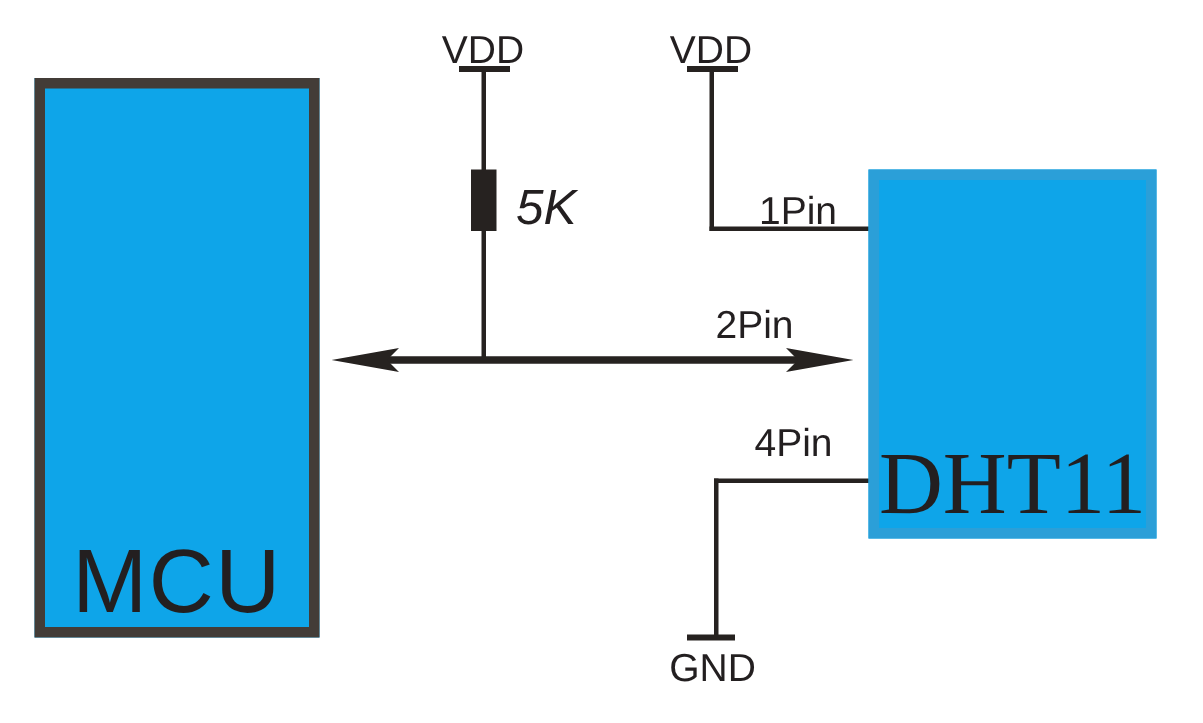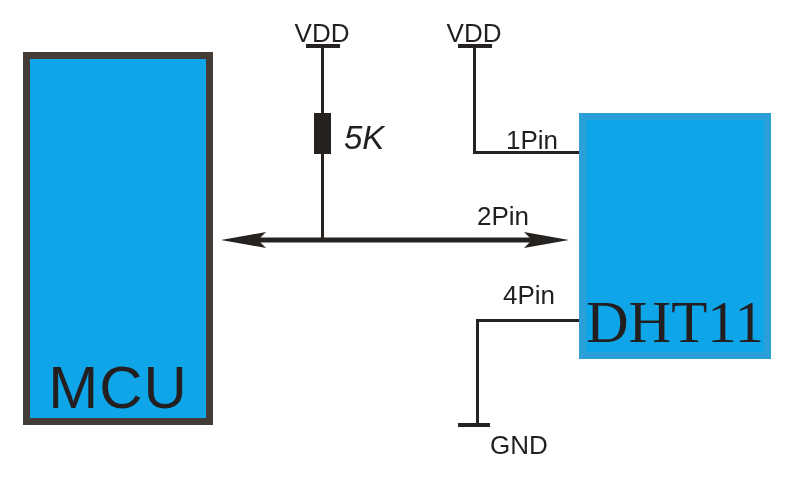--- a/index.html
+++ b/index.html
@@ -55,21 +55,21 @@
     white-space: nowrap;
   }
   .lbl-center { text-align: center; }
   .lbl-vdd-left  { left: 292px; top: 20px;  width: 60px; }
   .lbl-vdd-right { left: 444px; top: 20px;  width: 60px; }
   .lbl-5k        { left: 344px; top: 121px; font-size: 33px; font-style: italic; }
   .lbl-data      { left: 346px; top: 209px; }
   .lbl-1pin      { left: 506px; top: 127px; }
   .lbl-2pin      { left: 477px; top: 203px; }
   .lbl-4pin      { left: 503px; top: 282px; }
-  .lbl-gnd       { left: 441px; top: 432px; width: 68px; margin-left: 44px; }
+  .lbl-gnd       { left: 441px; top: 432px; width: 68px; }
 
   
   .bar-vdd-left  { left: 306px; top: 44px;  width: 34px;  height: 4px; }
   .bar-vdd-right { left: 458px; top: 44px;  width: 34px;  height: 4px; }
   .bar-gnd       { left: 458px; top: 423px; width: 32px;  height: 4px; }
 
   
   .w-vdd-res     { left: 321px; top: 46px;  width: 3px;   height: 68px; }
   .w-res-data    { left: 321px; top: 152px; width: 3px;   height: 88px; }
   .w-vddR-down   { left: 473px; top: 46px;  width: 3px;   height: 108px; }

